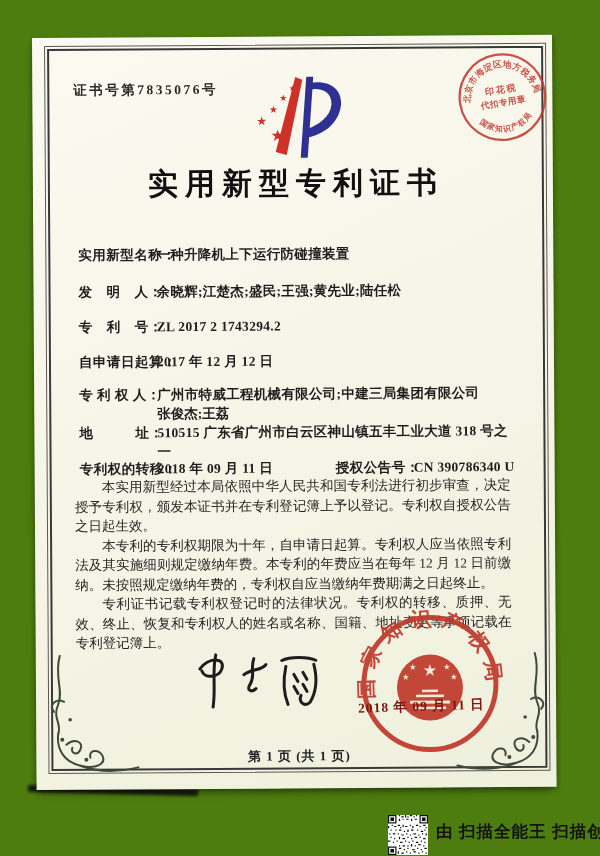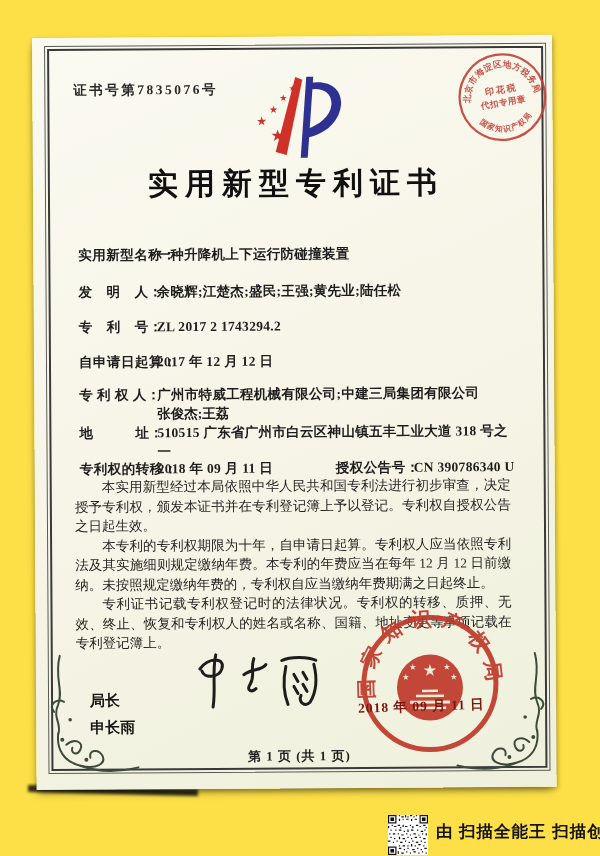--- a/index.html
+++ b/index.html
@@ -1,17 +1,17 @@
 <!DOCTYPE html>
 <html><head>
 <meta charset="utf-8">
 <style>
   html,body{margin:0;padding:0;background:#ffffff;}
   .photo{
-    position:relative;width:600px;height:856px;background:#fde047;overflow:hidden;
+    position:relative;width:600px;height:856px;background:#4d7c0f;overflow:hidden;
     font-family:"Liberation Serif","DejaVu Serif",serif;color:#1d1d1d;
   }
   .shadow-wedge{
     position:absolute;left:28px;top:787px;width:170px;height:7px;background:#0e0e0e;
     transform:rotate(1.4deg);filter:blur(1.5px);opacity:.85;
   }
   .paper{
     position:absolute;left:32px;top:38px;width:520px;height:752px;
     background:linear-gradient(155deg,#fbfaf1 0%,#f6f4e6 55%,#eef0dc 100%);
     transform:rotate(-0.35deg);transform-origin:top left;
@@ -119,24 +119,20 @@
         <span class="lbl">授权公告号：</span><span class="val">CN 390786340 U</span>
       </span>
     </div>
 
     <div class="body-text">
       <p>本实用新型经过本局依照中华人民共和国专利法进行初步审查，决定授予专利权，颁发本证书并在专利登记簿上予以登记。专利权自授权公告之日起生效。</p>
       <p>本专利的专利权期限为十年，自申请日起算。专利权人应当依照专利法及其实施细则规定缴纳年费。本专利的年费应当在每年 12 月 12 日前缴纳。未按照规定缴纳年费的，专利权自应当缴纳年费期满之日起终止。</p>
       <p>专利证书记载专利权登记时的法律状况。专利权的转移、质押、无效、终止、恢复和专利权人的姓名或名称、国籍、地址变更等事项记载在专利登记簿上。</p>
     </div>
 
-    <div class="director">
-      <div>局长</div>
-      <div>申长雨</div>
-    </div>
 
     <svg class="signature" width="150" height="75" viewBox="0 0 150 75">
       <g fill="none" stroke="#1d1d1d" stroke-width="3" stroke-linecap="round">
         <path d="M30,10 C26,26 30,44 27,62"></path>
         <path d="M14,24 C22,12 40,12 36,24 C33,33 18,34 16,26"></path>
         <path d="M68,14 C64,26 70,30 64,40 C60,46 66,48 70,44"></path>
         <path d="M58,30 C66,24 76,26 80,20"></path>
         <path d="M96,16 C104,12 122,12 130,16"></path>
         <path d="M100,22 C97,36 98,50 102,60"></path>
         <path d="M128,20 C132,36 130,48 124,58 C119,63 112,58 115,51"></path>

